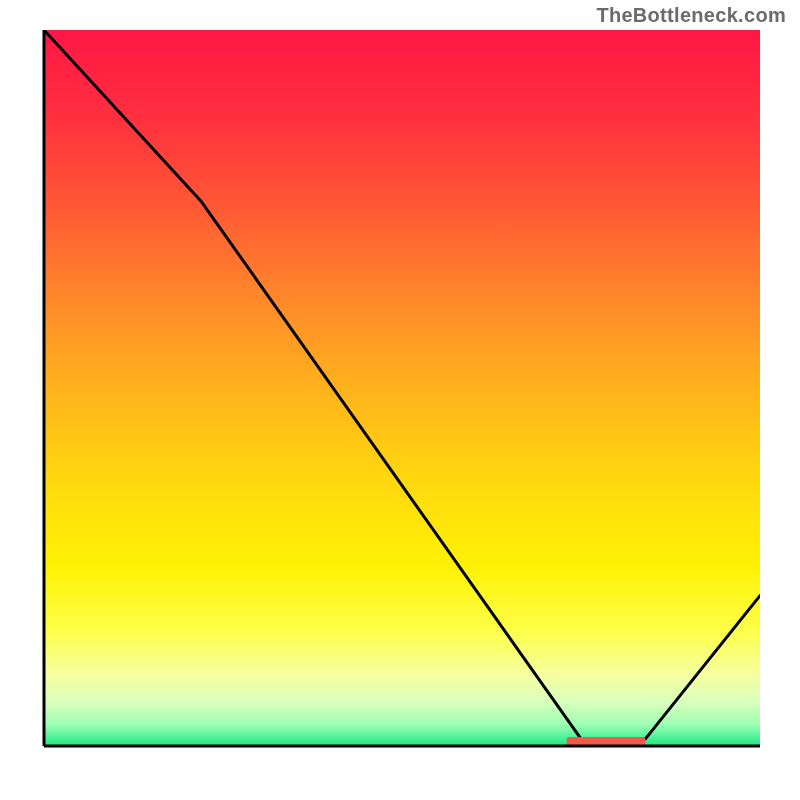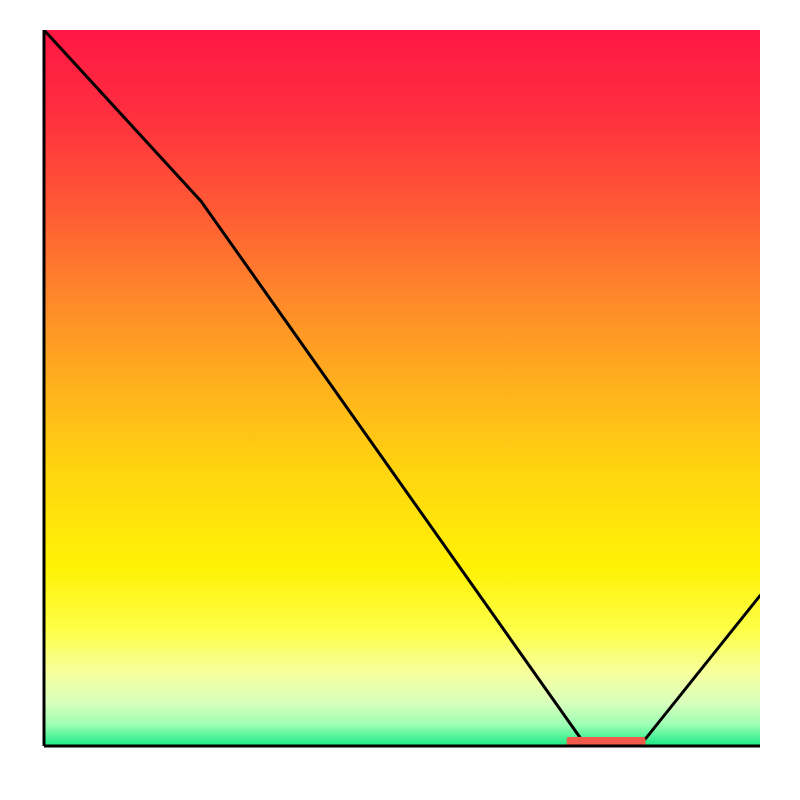--- a/index.html
+++ b/index.html
@@ -43,20 +43,21 @@
     height: 800px;
     z-index: 2;
     pointer-events: none;
   }
   svg { display: block; }
 </style>
 </head>
 <body>
 <div class="container">
 
+  <div class="watermark">TheBottleneck.com</div>
 
   <div class="plot-rect">
     <svg id="plot-svg" width="716" height="716" viewBox="0 0 716 716" preserveAspectRatio="none">
       <defs>
         <linearGradient id="bg-grad" x1="0" y1="0" x2="0" y2="1">
             <stop offset="0.00%" stop-color="#ff1745"></stop>
             <stop offset="12.00%" stop-color="#ff2f3f"></stop>
             <stop offset="25.00%" stop-color="#ff5a34"></stop>
             <stop offset="38.00%" stop-color="#ff8a2a"></stop>
             <stop offset="50.00%" stop-color="#ffb21c"></stop>

